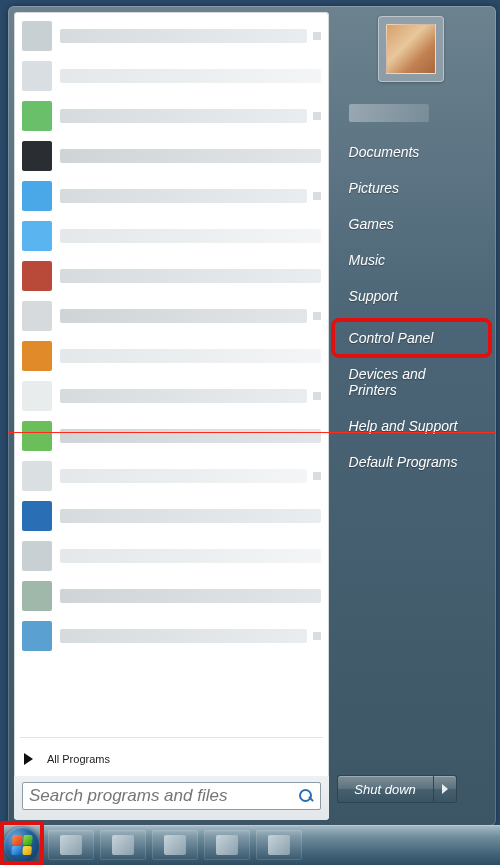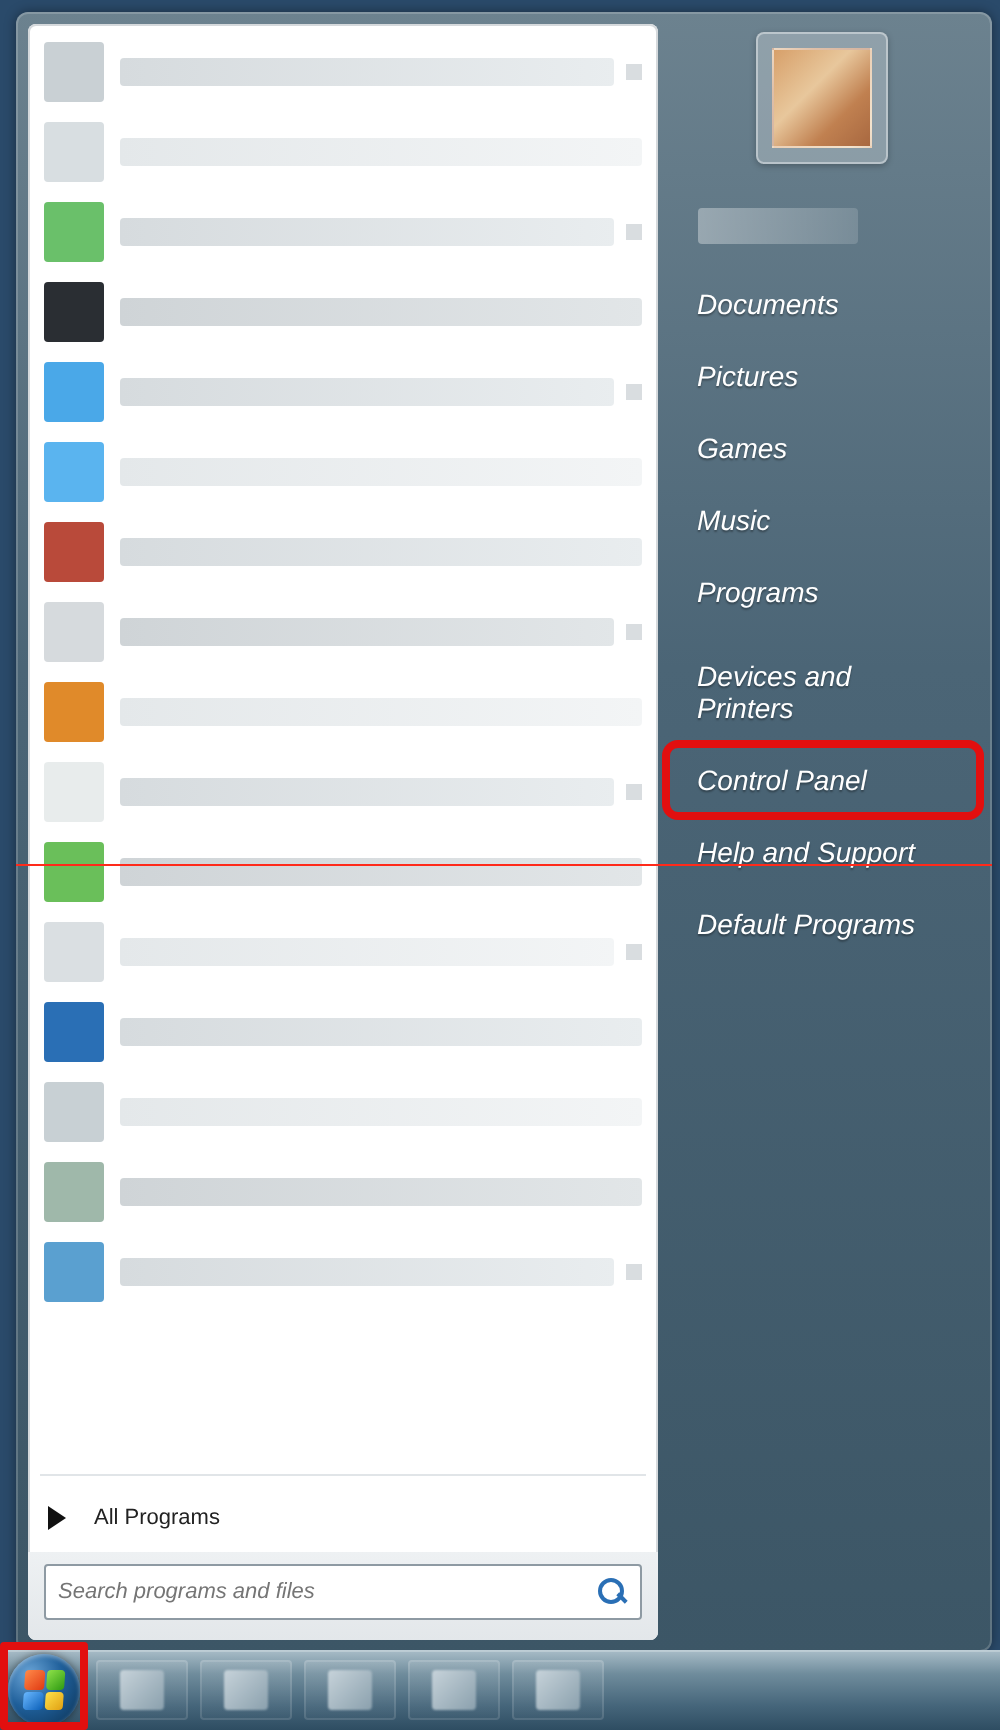--- a/index.html
+++ b/index.html
@@ -94,21 +94,21 @@
     height: 28px;
     background: #fff;
     border: 1px solid #8e9aa3;
     border-radius: 2px;
     padding: 0 6px;
   }
   .search-box input {
     flex: 1 1 auto;
     border: none; outline: none;
     font-style: italic;
-    font-size: 11px;
+    font-size: 17px;
     color: #6b6b6b;
     background: transparent;
   }
   .search-box .mag {
     width: 16px; height: 16px;
     position: relative;
     flex: 0 0 auto;
   }
   .search-box .mag::before {
     content: "";
@@ -383,28 +383,36 @@
     <div class="avatar-wrap">
       <div class="avatar"></div>
     </div>
     <div class="username"></div>
 
     <div class="right-items">
       <div class="right-item"><span>Documents</span></div>
       <div class="right-item"><span>Pictures</span></div>
       <div class="right-item"><span>Games</span></div>
       <div class="right-item"><span>Music</span></div>
-      <div class="right-item"><span>Programs</span></div>
+      <div class="right-item"><span>Support</span></div>
       <div class="right-spacer"></div>
+      <div class="right-item highlighted"><span>Control Panel</span></div>
       <div class="right-item"><span>Devices and Printers</span></div>
-      <div class="right-item highlighted"><span>Control Panel</span></div>
       <div class="right-item"><span>Help and Support</span></div>
       <div class="right-item"><span>Default Programs</span></div>
     </div>
 
+    <div class="shutdown-row">
+      <div class="shutdown-btn main">
+        <span>Shut down</span>
+      </div>
+      <div class="shutdown-btn arrow">
+        <span class="tri"></span>
+      </div>
+    </div>
   </div>
 </div>
 
 <div class="taskbar">
   <div class="start-orb">
     <div class="orb"></div>
     <div class="flag">
       <div class="fr"></div>
         <div class="fg"></div>
         <div class="fb"></div>

